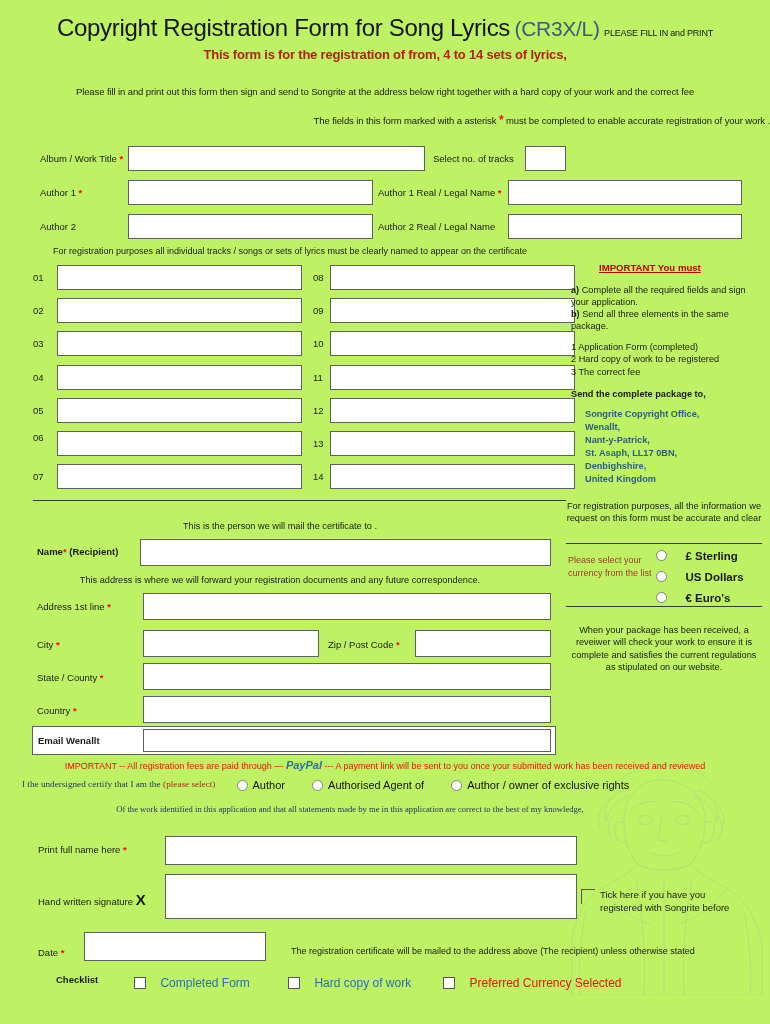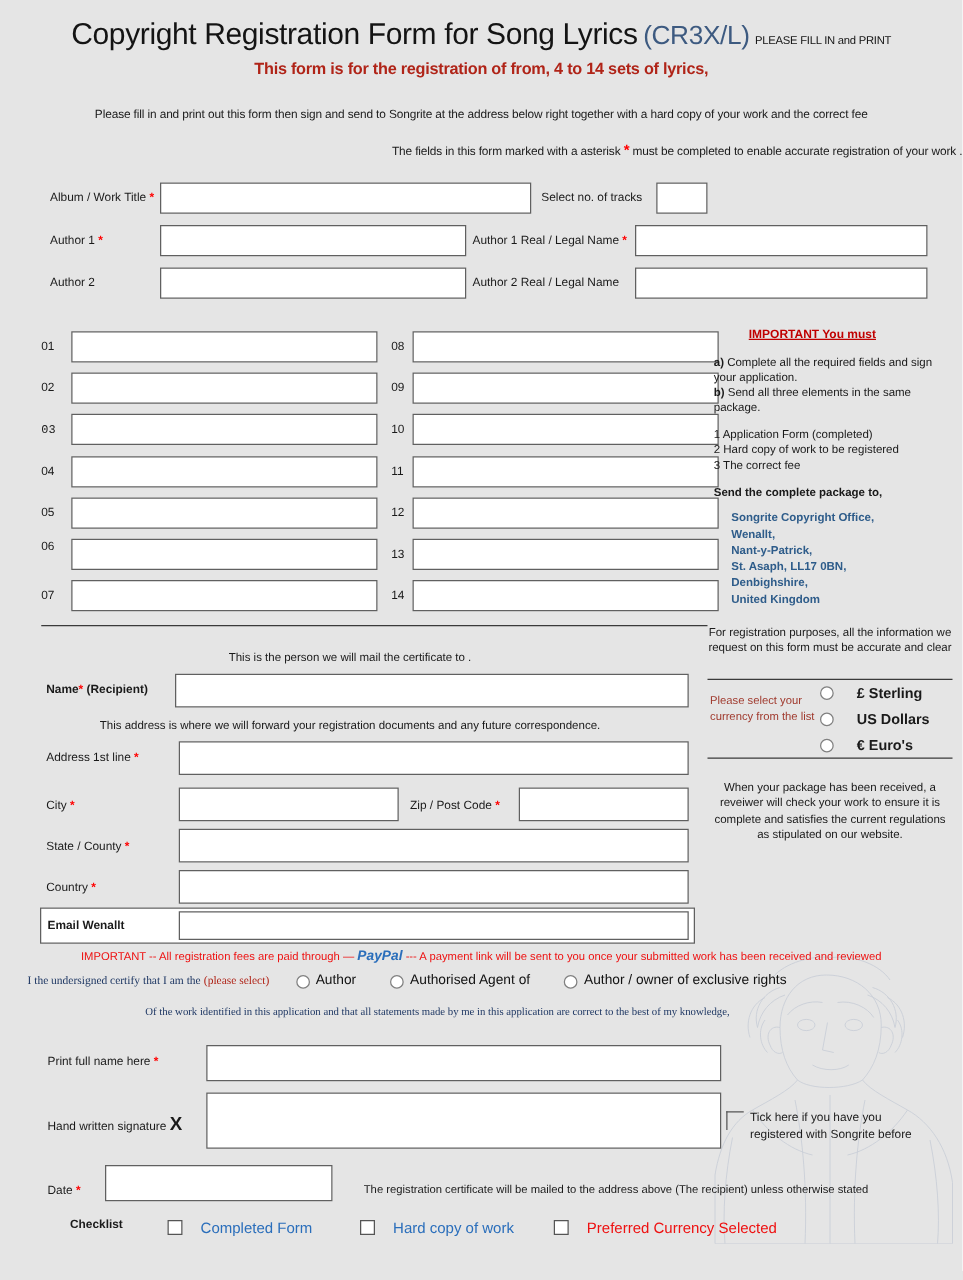--- a/index.html
+++ b/index.html
@@ -9,21 +9,21 @@
   }
   body {
     font-family: "Liberation Sans", sans-serif;
     color: #1a1a1a;
   }
   #page {
     position: relative;
     width: 770px;
     height: 1024px;
     overflow: hidden;
-    background: #e5e5e5;
+    background: #bef264;
   }
 
   
   .abs { position: absolute; }
   .ast { color: #ff0000; font-weight: bold; }
 
   .lbl {
     font-size: 9.5px;
     color: #1a1a1a;
     line-height: 1.15;
@@ -301,27 +301,28 @@
     <span>Author 1 Real / Legal Name</span><span class="ast"> *</span>
   </div>
   <div class="abs box" style="left:508px; top:180px; width:234px; height:25px;"></div>
 
   <div class="abs lbl" style="left:40px; top:222px;">Author 2</div>
   <div class="abs box" style="left:128px; top:214px; width:245px; height:25px;"></div>
 
   <div class="abs lbl" style="left:378px; top:222px;">Author 2 Real / Legal Name</div>
   <div class="abs box" style="left:508px; top:214px; width:234px; height:25px;"></div>
 
+  <div id="tracknote">For registration purposes all individual tracks / songs or sets of lyrics must be clearly named to appear on the certificate</div>
 
   <div id="tracks-left">
       <div class="abs lbl" style="left: 33px; top: 273px;">01</div>
       <div class="abs box" style="left: 57px; top: 265px; width: 245px; height: 25px;"></div>
       <div class="abs lbl" style="left: 33px; top: 306.2px;">02</div>
       <div class="abs box" style="left: 57px; top: 298.2px; width: 245px; height: 25px;"></div>
-      <div class="abs lbl" style="left: 33px; top: 339.4px; font-family: Liberation Mono, monospace;">03</div>
+      <div class="abs lbl" style="left: 33px; top: 339.4px;">03</div>
       <div class="abs box" style="left: 57px; top: 331.4px; width: 245px; height: 25px;"></div>
       <div class="abs lbl" style="left: 33px; top: 372.6px;">04</div>
       <div class="abs box" style="left: 57px; top: 364.6px; width: 245px; height: 25px;"></div>
       <div class="abs lbl" style="left: 33px; top: 405.8px;">05</div>
       <div class="abs box" style="left: 57px; top: 397.8px; width: 245px; height: 25px;"></div>
       <div class="abs lbl" style="left: 33px; top: 413px; margin-top: 20px;">06</div>
       <div class="abs box" style="left: 57px; top: 431px; width: 245px; height: 25px;"></div>
       <div class="abs lbl" style="left: 33px; top: 472.2px;">07</div>
       <div class="abs box" style="left: 57px; top: 464.2px; width: 245px; height: 25px;"></div>
     </div>

